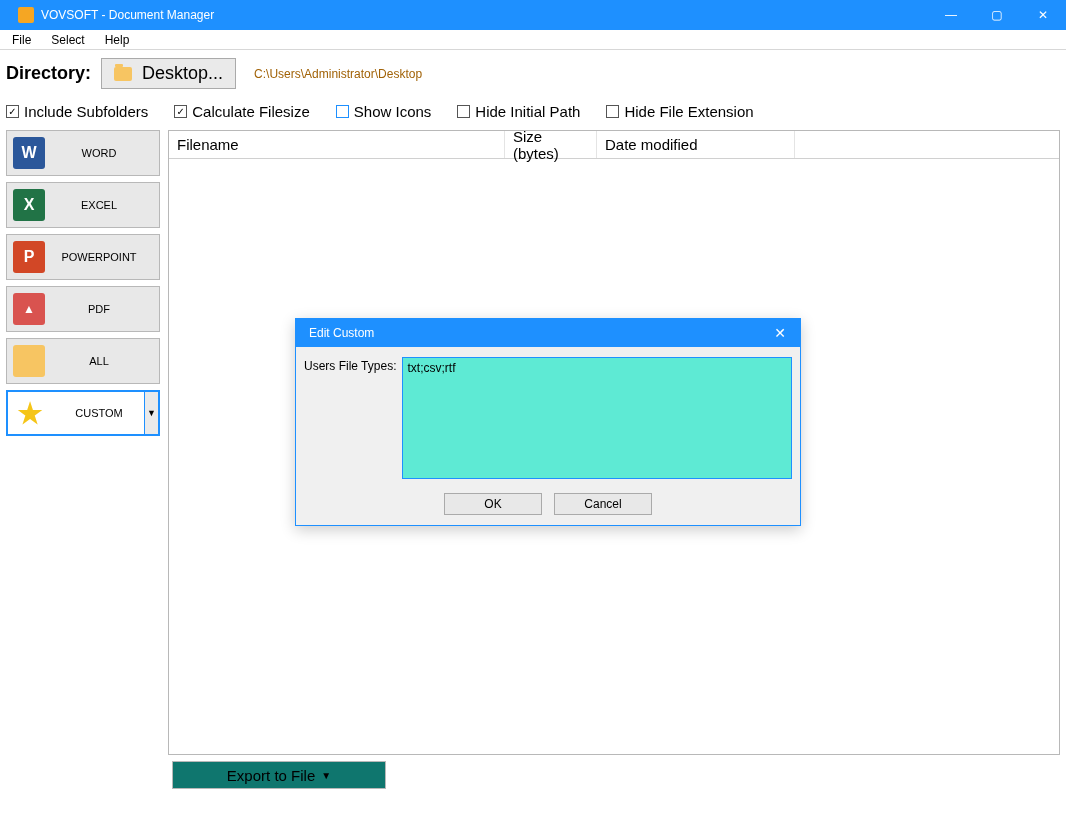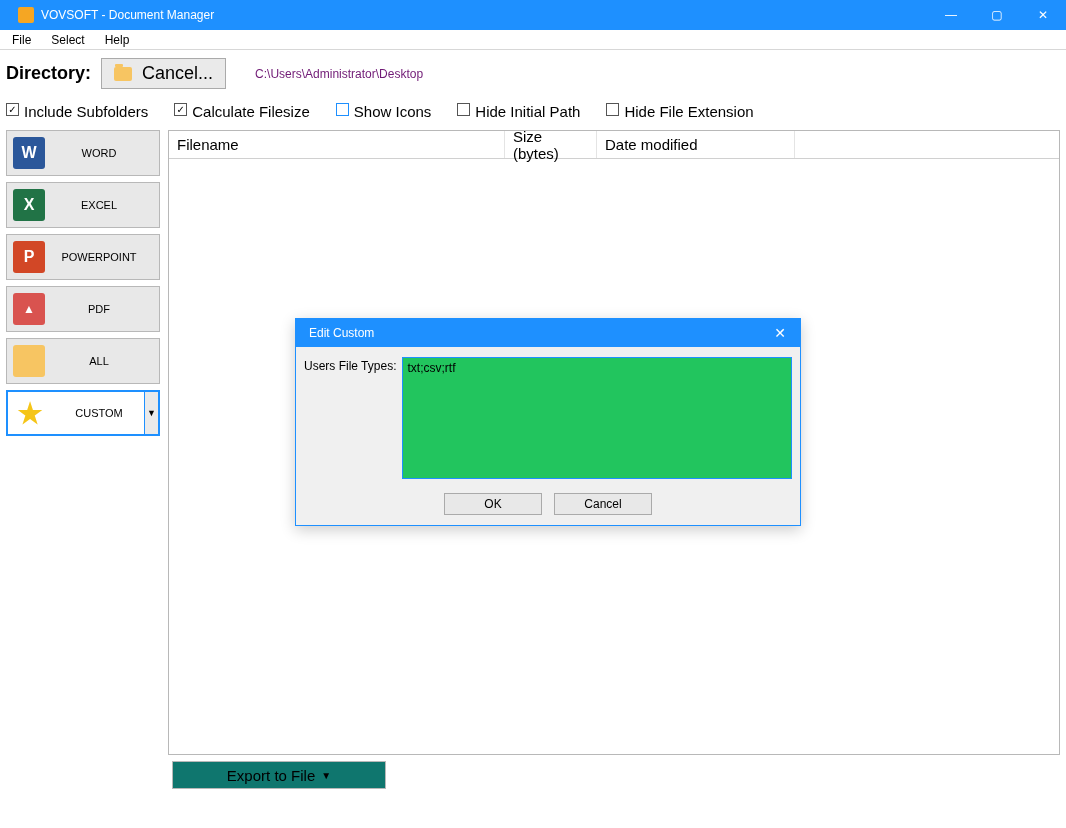--- a/index.html
+++ b/index.html
@@ -56,29 +56,29 @@
   .change-btn {
     display: flex; align-items: center;
     background: #eaeaea;
     border: 1px solid #aaa;
     padding: 4px 12px;
     font-size: 18px;
     cursor: pointer;
   }
   .change-btn .folder-ic { width:18px;height:14px;background:#f7c562;border-radius:2px;margin-right:10px; position:relative;}
   .change-btn .folder-ic::before{content:"";position:absolute;top:-3px;left:1px;width:8px;height:3px;background:#f7c562;border-radius:1px;}
-  .path-text { font-size: 12px; color: #701a75; margin-left: 23px;}
+  .path-text { font-size: 12px; color: #a16207; margin-left: 12px;}
   .options-row {
     display: flex;
     align-items: center;
     gap: 26px;
     padding: 6px 6px 10px 6px;
     font-size: 15px;
   }
-  .opt { display: flex; gap: 5px; }
+  .opt { display: flex; align-items: center; gap: 5px; }
   .chk {
     width: 13px; height: 13px;
     border: 1px solid #555;
     display: inline-flex; align-items: center; justify-content: center;
     font-size: 10px; line-height: 1;
   }
   .chk.checked::after { content: "✓"; color:#000; }
   .chk.blue { border-color:#1e90ff; }
   .main-area {
     display: flex;
@@ -176,21 +176,21 @@
     display:flex;
     padding: 10px 8px;
     gap:6px;
     align-items:flex-start;
   }
   .dlg-label{font-size:12px;white-space:nowrap;padding-top:2px;}
   .dlg-text {
     flex:1;
     height: 122px;
     border:1px solid #1e90ff;
-    background:#22c55e;
+    background:#5eead4;
     padding:3px 4px;
     font-size:12px;
     font-family:inherit;
     resize:none;
     overflow-y:scroll;
   }
   .dlg-buttons{
     display:flex;justify-content:center;gap:12px;padding:4px 0 10px 0;
   }
   .dlg-btn{
@@ -214,21 +214,21 @@
 <div class="menubar">
   <span>File</span>
   <span>Select</span>
   <span>Help</span>
 </div>
 
 <div class="toolbar">
   <span class="dir-label">Directory:</span>
   <div class="change-btn">
     <span class="folder-ic"></span>
-    <span>Cancel...</span>
+    <span>Desktop...</span>
   </div>
   <span class="path-text">C:\Users\Administrator\Desktop</span>
 </div>
 
 <div class="options-row">
   <label class="opt">
     <span class="chk checked"></span>
     <span>Include Subfolders</span>
   </label>
   <label class="opt">

